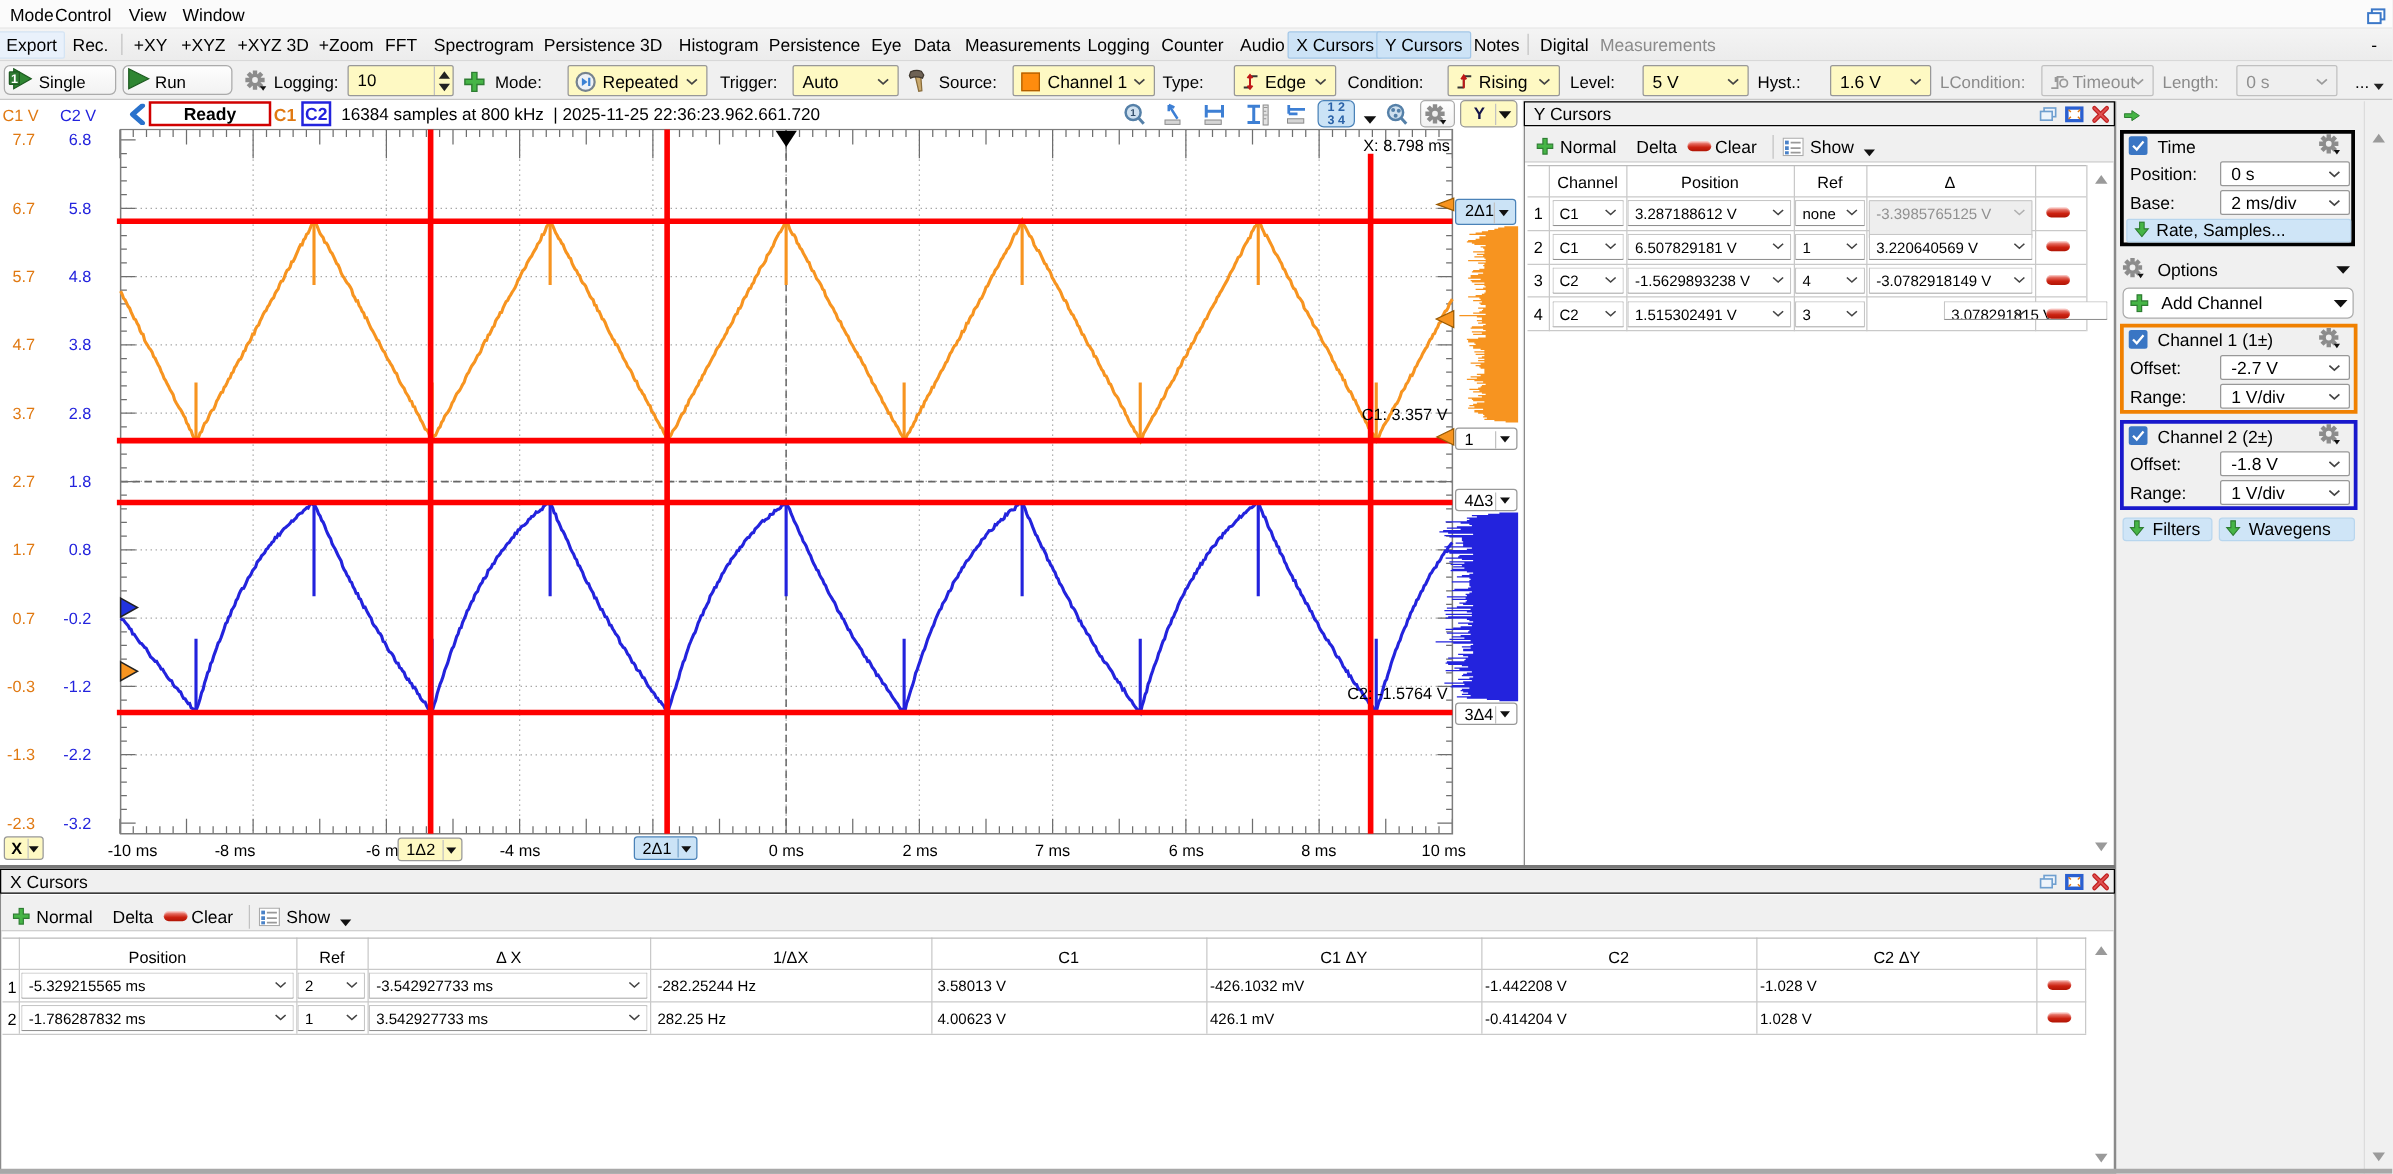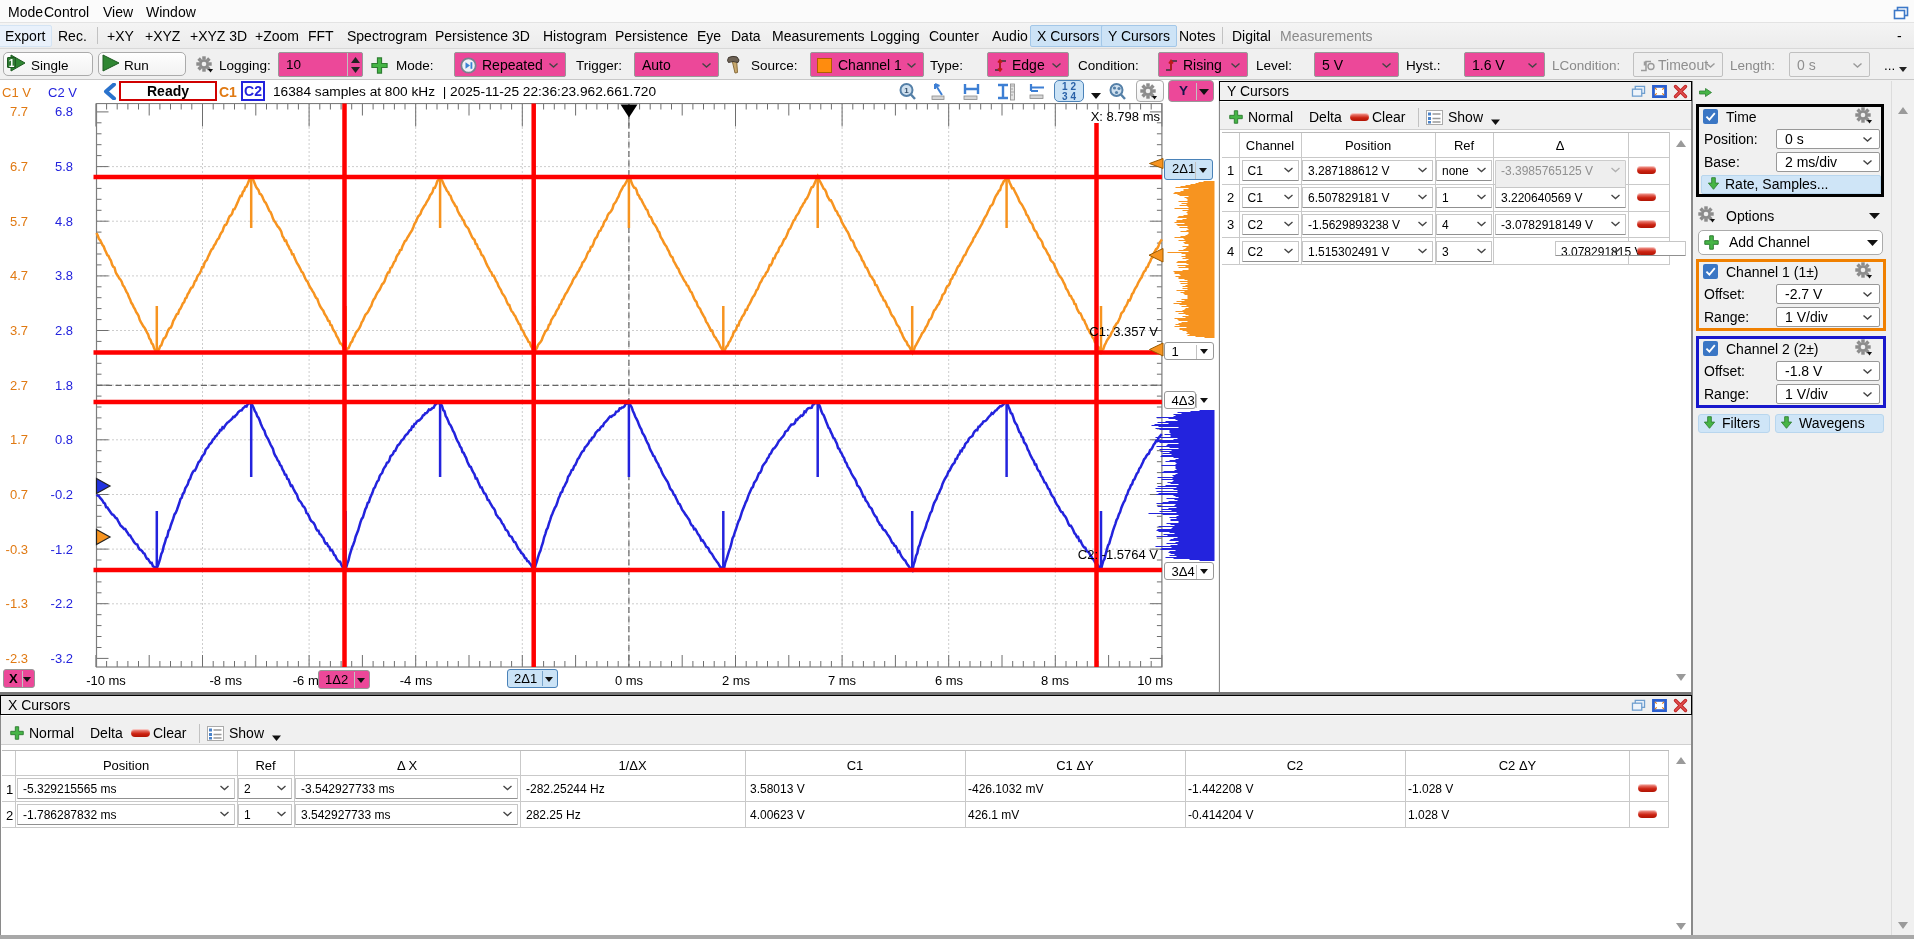--- a/index.html
+++ b/index.html
@@ -7,21 +7,21 @@
 .menubar{left:0;top:0;width:1914px;height:23px;background:#fbfbfb;border-bottom:1px solid #e3e3e3}
 .menubar span{position:absolute;top:4px;font-size:14px}
 .tb2{left:0;top:23px;width:1914px;height:26px;background:linear-gradient(#f4f4f4,#ececec);border-bottom:1px solid #d8d8d8}
 .tb2 span{position:absolute;top:5px;font-size:14px;white-space:nowrap}
 .tb3{left:0;top:49px;width:1914px;height:31px;background:#f0f0f0;border-bottom:1px solid #c8c8c8}
 .tb3 .t{position:absolute;top:9px;font-size:13.5px;white-space:nowrap}
 .hl{background:#cde3f6;border:1px solid #a3c7e8;border-radius:2px;padding:2px 6px;margin:-3px -7px}
 .hl2{background:#e9f1fb;border:1px solid #d4e4f4;border-radius:2px;padding:2px 6px;margin:-3px -7px}
 .gray{color:#8a8a8a}
 .btn{position:absolute;background:linear-gradient(#fefefe,#f2f2f2);border:1px solid #ababab;border-radius:5px}
-.cb{position:absolute;background:#ec4899;border:1px solid #989898;border-radius:2px;font-size:13.5px;white-space:nowrap}
+.cb{position:absolute;background:#fef9c3;border:1px solid #989898;border-radius:2px;font-size:13.5px;white-space:nowrap}
 .cbd{background:#efefef;border-color:#c0c0c0;color:#8f8f8f}
 .chv{position:absolute;right:6px;top:50%;margin-top:-3px}
 .sep{position:absolute;width:1px;background:#c2c2c2}
 .ptxt{position:absolute;font-size:13px;white-space:nowrap}
 .panel-title{position:absolute;background:#f0f0f0;border:1px solid #000}
 .tcb{position:absolute;background:#fff;border:1px solid #c6c6c6;border-bottom:1px solid #909090;border-radius:1px;font-size:12px;white-space:nowrap;overflow:hidden}
 .tcb i{font-style:normal;position:absolute;left:5px;top:3px}
 .tcbd{background:#eeeeee;border-color:#cccccc;color:#909090}
 .rdash{position:absolute;width:19px;height:8px;border-radius:4px;background:linear-gradient(#f49c94,#cc2211 60%,#b01505);box-shadow:inset 0 1px 1px rgba(255,255,255,.5)}
 .thead{position:absolute;font-size:13px;text-align:center}
@@ -328,21 +328,21 @@
     <text x="28" y="608.2" font-size="13" fill="#e07912" text-anchor="end">-1.3</text>
     <text x="73" y="608.2" font-size="13" fill="#2323dd" text-anchor="end">-2.2</text>
     <text x="28" y="662.9" font-size="13" fill="#e07912" text-anchor="end">-2.3</text>
     <text x="73" y="662.9" font-size="13" fill="#2323dd" text-anchor="end">-3.2</text>
     <text x="1160" y="121" font-size="13" fill="#000" text-anchor="end">X: 8.798 ms</text>
     <text x="1158" y="336" font-size="13" fill="#000" text-anchor="end">C1: 3.357 V</text>
     <text x="1158" y="559" font-size="13" fill="#000" text-anchor="end">C2: -1.5764 V</text>
   </svg>
 <div class="a" style="left:0;top:669px;width:1218px;height:23px;background:#fff">
     <div class="ptxt" style="left:66px;top:4px;width:80px;text-align:center">-10 ms</div>
-    <div class="ptxt" style="left:162px;top:4px;width:80px;text-align:right">-8 ms</div>
+    <div class="ptxt" style="left:148px;top:4px;width:80px;text-align:center">-8 ms</div>
     <div class="ptxt" style="left:269px;top:4px;width:80px;text-align:center">-6 ms</div>
     <div class="ptxt" style="left:376px;top:4px;width:80px;text-align:center">-4 ms</div>
     <div class="ptxt" style="left:589px;top:4px;width:80px;text-align:center">0 ms</div>
     <div class="ptxt" style="left:696px;top:4px;width:80px;text-align:center">2 ms</div>
     <div class="ptxt" style="left:802px;top:4px;width:80px;text-align:center">7 ms</div>
     <div class="ptxt" style="left:909px;top:4px;width:80px;text-align:center">6 ms</div>
     <div class="ptxt" style="left:1015px;top:4px;width:80px;text-align:center">8 ms</div>
     <div class="ptxt" style="left:1115px;top:4px;width:80px;text-align:center">10 ms</div>
     <div class="cb" style="left:3px;top:0px;width:32px;height:19px;border-radius:3px">
       <span style="position:absolute;left:5px;top:1px;font-weight:bold;font-size:13px">X</span>
@@ -373,21 +373,21 @@
 <svg class="a" style="left:1198px;top:167px" width="10" height="7" viewBox="0 0 10 7">
     <path d="M1 1 L5 6 9 1 Z" fill="#111"></path>
   </svg>
 <div class="a" style="left:1163.5px;top:342px;width:50px;height:18px;background:#fff;border:1px solid #989898;border-radius:3px">
     <span style="position:absolute;left:7px;top:1px;font-size:13px">1</span>
     <span class="sep" style="left:31px;top:2px;height:14px"></span>
   </div>
 <svg class="a" style="left:1198.5px;top:348px" width="10" height="7" viewBox="0 0 10 7">
     <path d="M1 1 L5 6 9 1 Z" fill="#111"></path>
   </svg>
-<div class="a" style="left:1163.5px;top:391px;width:32px;height:18px;background:#fff;border:1px solid #989898;border-radius:3px">
+<div class="a" style="left:1163.5px;top:391px;width:50px;height:18px;background:#fff;border:1px solid #989898;border-radius:3px">
     <span style="position:absolute;left:7px;top:1px;font-size:13px">4Δ3</span>
     <span class="sep" style="left:31px;top:2px;height:14px"></span>
   </div>
 <svg class="a" style="left:1198.5px;top:397px" width="10" height="7" viewBox="0 0 10 7">
     <path d="M1 1 L5 6 9 1 Z" fill="#111"></path>
   </svg>
 <div class="a" style="left:1163.5px;top:562px;width:50px;height:18px;background:#fff;border:1px solid #989898;border-radius:3px">
     <span style="position:absolute;left:7px;top:1px;font-size:13px">3Δ4</span>
     <span class="sep" style="left:31px;top:2px;height:14px"></span>
   </div>

